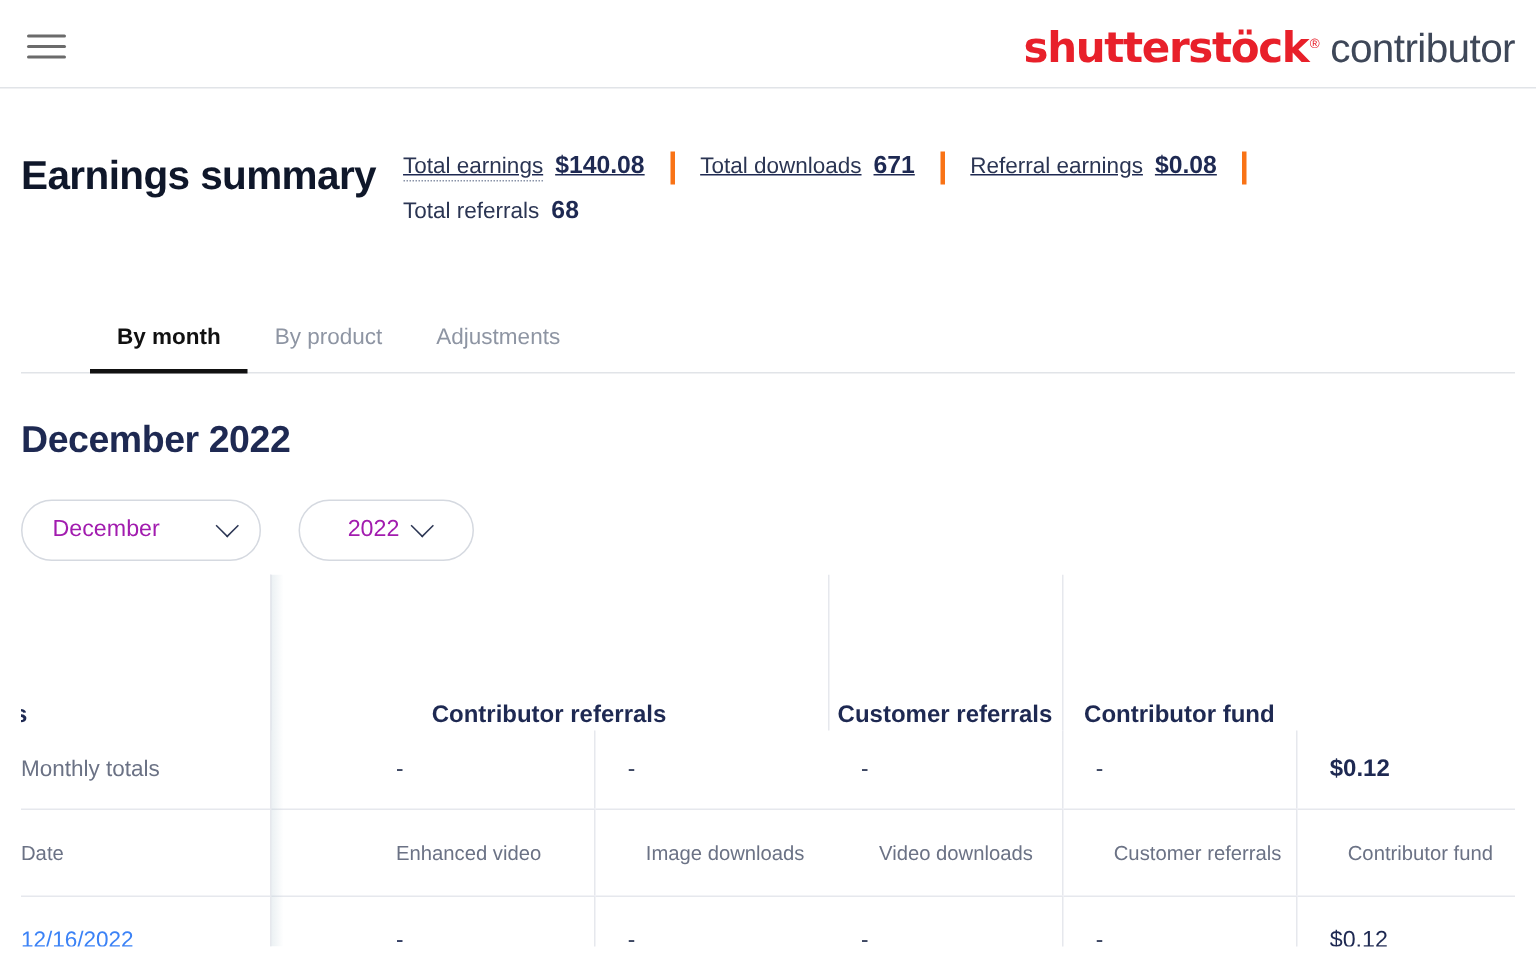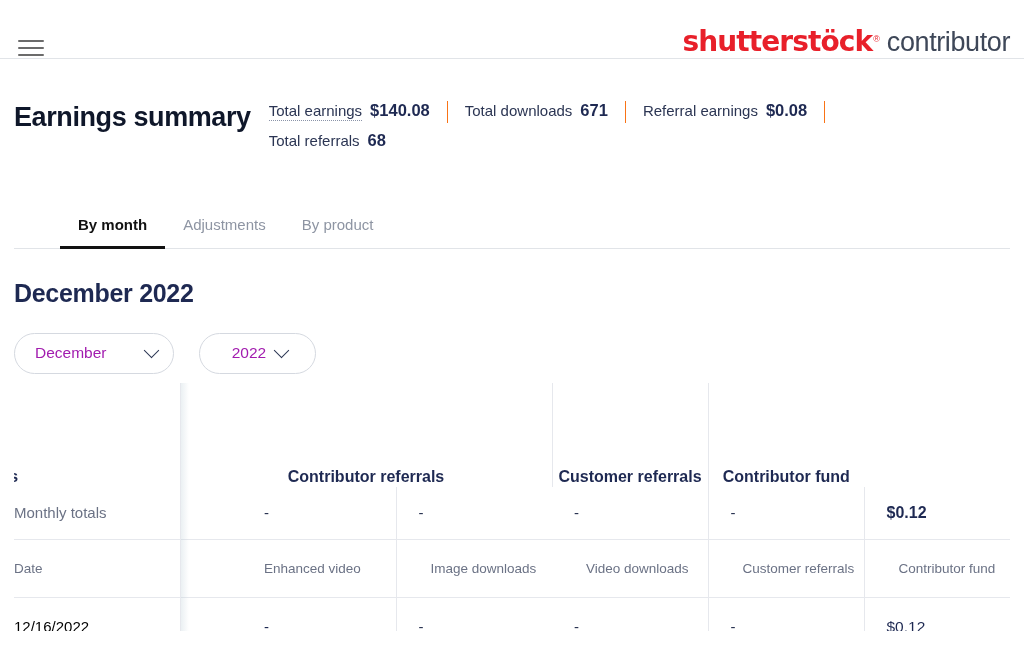--- a/index.html
+++ b/index.html
@@ -13,21 +13,21 @@
     color: #1e2952;
     -webkit-font-smoothing: antialiased;
   }
 
   
   .topbar {
     position: relative;
     height: 59px;
     border-bottom: 1px solid #e1e4e8;
     display: flex;
-    align-items: flex-end;
+    align-items: center;
     padding: 4px 14px 0 18px;
   }
   .hamburger {
     width: 26px;
     height: 20px;
     display: flex;
     flex-direction: column;
     justify-content: space-between;
     padding: 2px 0;
     cursor: pointer;
@@ -92,21 +92,21 @@
     max-width: 640px;
   }
   .metric {
     display: flex;
     align-items: baseline;
     padding: 0 17px;
     height: 22px;
     white-space: nowrap;
   }
   .metric.first { padding-left: 0; }
-  .metric.bordered { border-right: 1px solid #f97316; }
+  .metric.bordered { border-right: 3px solid #f97316; text-decoration: underline; }
   .metric-label {
     font-size: 15px;
     color: #2b3553;
     font-weight: 400;
   }
   .metric-label.dotted {
     border-bottom: 1px dotted #8a93a8;
     padding-bottom: 1px;
   }
   .metric-value {
@@ -300,21 +300,21 @@
   }
   .sticky-line {
     position: absolute;
     left: 166px;
     top: 0;
     width: 1px;
     height: 248px;
     background: #e6e8ed;
     z-index: 4;
   }
-  a.datelink { color:#000000; text-decoration:none; }
+  a.datelink { color:#3b82f6; text-decoration:none; }
 </style>
 </head>
 <body>
 
 <div class="topbar">
   <div class="hamburger">
     <span></span>
     <span></span>
     <span></span>
   </div>
@@ -347,22 +347,22 @@
         <div class="metric first">
           <span class="metric-label">Total referrals</span>
           <span class="metric-value">68</span>
         </div>
       </div>
     </div>
   </div>
 
   <div class="tabs">
     <div class="tab active">By month</div>
+    <div class="tab">By product</div>
     <div class="tab">Adjustments</div>
-    <div class="tab">By product</div>
   </div>
 
   <div class="month-title">December 2022</div>
 
   <div class="controls">
     <div class="select-pill month">
       <span class="select-text">December</span>
       <span class="chev"></span>
     </div>
     <div class="select-pill year">

